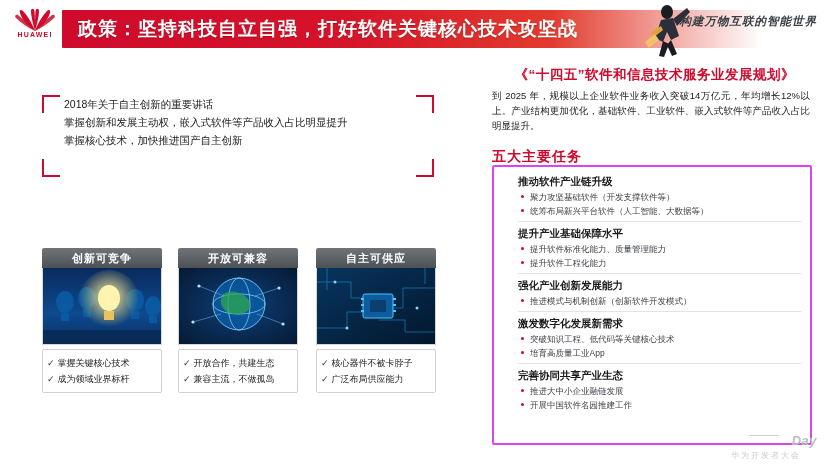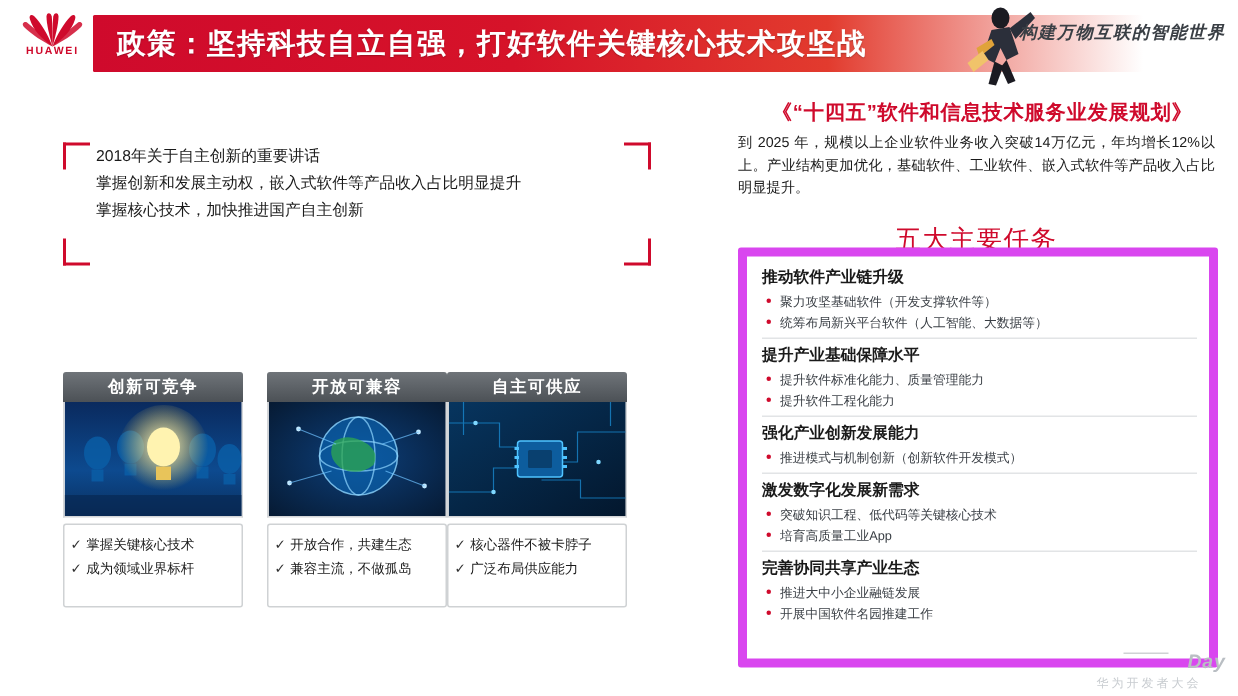--- a/index.html
+++ b/index.html
@@ -61,56 +61,56 @@
     color:#1a1a1a;font-size:10.5px;line-height:18px;
     padding-left:22px;
   }
   .quote-lines{position:absolute;left:0;top:0;}
 
   
   .cards{position:absolute;left:42px;top:248px;width:392px;height:170px;}
   .card{position:absolute;top:0;width:120px;}
   .card.c1{left:0;}
   .card.c2{left:136px;}
-  .card.c3{left:256px;}
+  .card.c3{left:274px;}
   .card-title{
     height:20px;line-height:20px;text-align:center;
     color:#fff;font-size:11px;font-weight:bold;
     background:linear-gradient(to bottom,#6f7479,#4c5156);
     border-radius:2px 2px 0 0;
     letter-spacing:1px;
   }
   .card-img{height:76px;border:1px solid #d4d6d8;border-top:none;overflow:hidden;position:relative;}
   .card-bullets{
     margin-top:4px;border:1px solid #cfd2d4;border-radius:2px;
-    padding:5px 4px 5px 4px;height:56px;box-sizing:border-box;background:#fff;
+    padding:5px 4px 5px 4px;height:44px;box-sizing:border-box;background:#fff;
   }
   .bullet{
     font-size:9px;color:#1a1a1a;line-height:16px;white-space:nowrap;
   }
   .bullet .tick{color:#333;margin-right:3px;font-size:9px;}
 
   
   .right-title{
     position:absolute;left:420px;top:66px;width:375px;
     text-align:right;color:#cf0a2c;font-size:13.5px;font-weight:bold;
     letter-spacing:.5px;
   }
   .right-para{
     position:absolute;left:492px;top:88px;width:318px;
     color:#1a1a1a;font-size:9.5px;line-height:15px;text-align:justify;
   }
   .tasks-title{
     position:absolute;left:492px;top:148px;width:318px;
-    text-align:center;color:#cf0a2c;font-size:17px;font-weight:normal;letter-spacing:1px;
+    color:#cf0a2c;font-size:14px;font-weight:bold;letter-spacing:1px;
   }
   .task-panel{
     position:absolute;left:492px;top:165px;width:320px;height:280px;
-    border:6px solid #d946ef;border-radius:2px;background:#fff;
-    box-sizing:border-box;padding:6px 8px 4px 10px;
+    border:2px solid #d946ef;border-radius:2px;background:#fff;
+    box-sizing:border-box;padding:6px 8px 4px 24px;
   }
   .task{margin-bottom:3px;}
   .task-h{
     color:#1a1a1a;font-size:10.5px;font-weight:bold;line-height:17px;
   }
   .task-sub{
     color:#3a3f45;font-size:8.5px;line-height:14px;padding-left:12px;position:relative;
   }
   .task-sub .dot{
     position:absolute;left:3px;top:5px;width:3px;height:3px;border-radius:50%;

